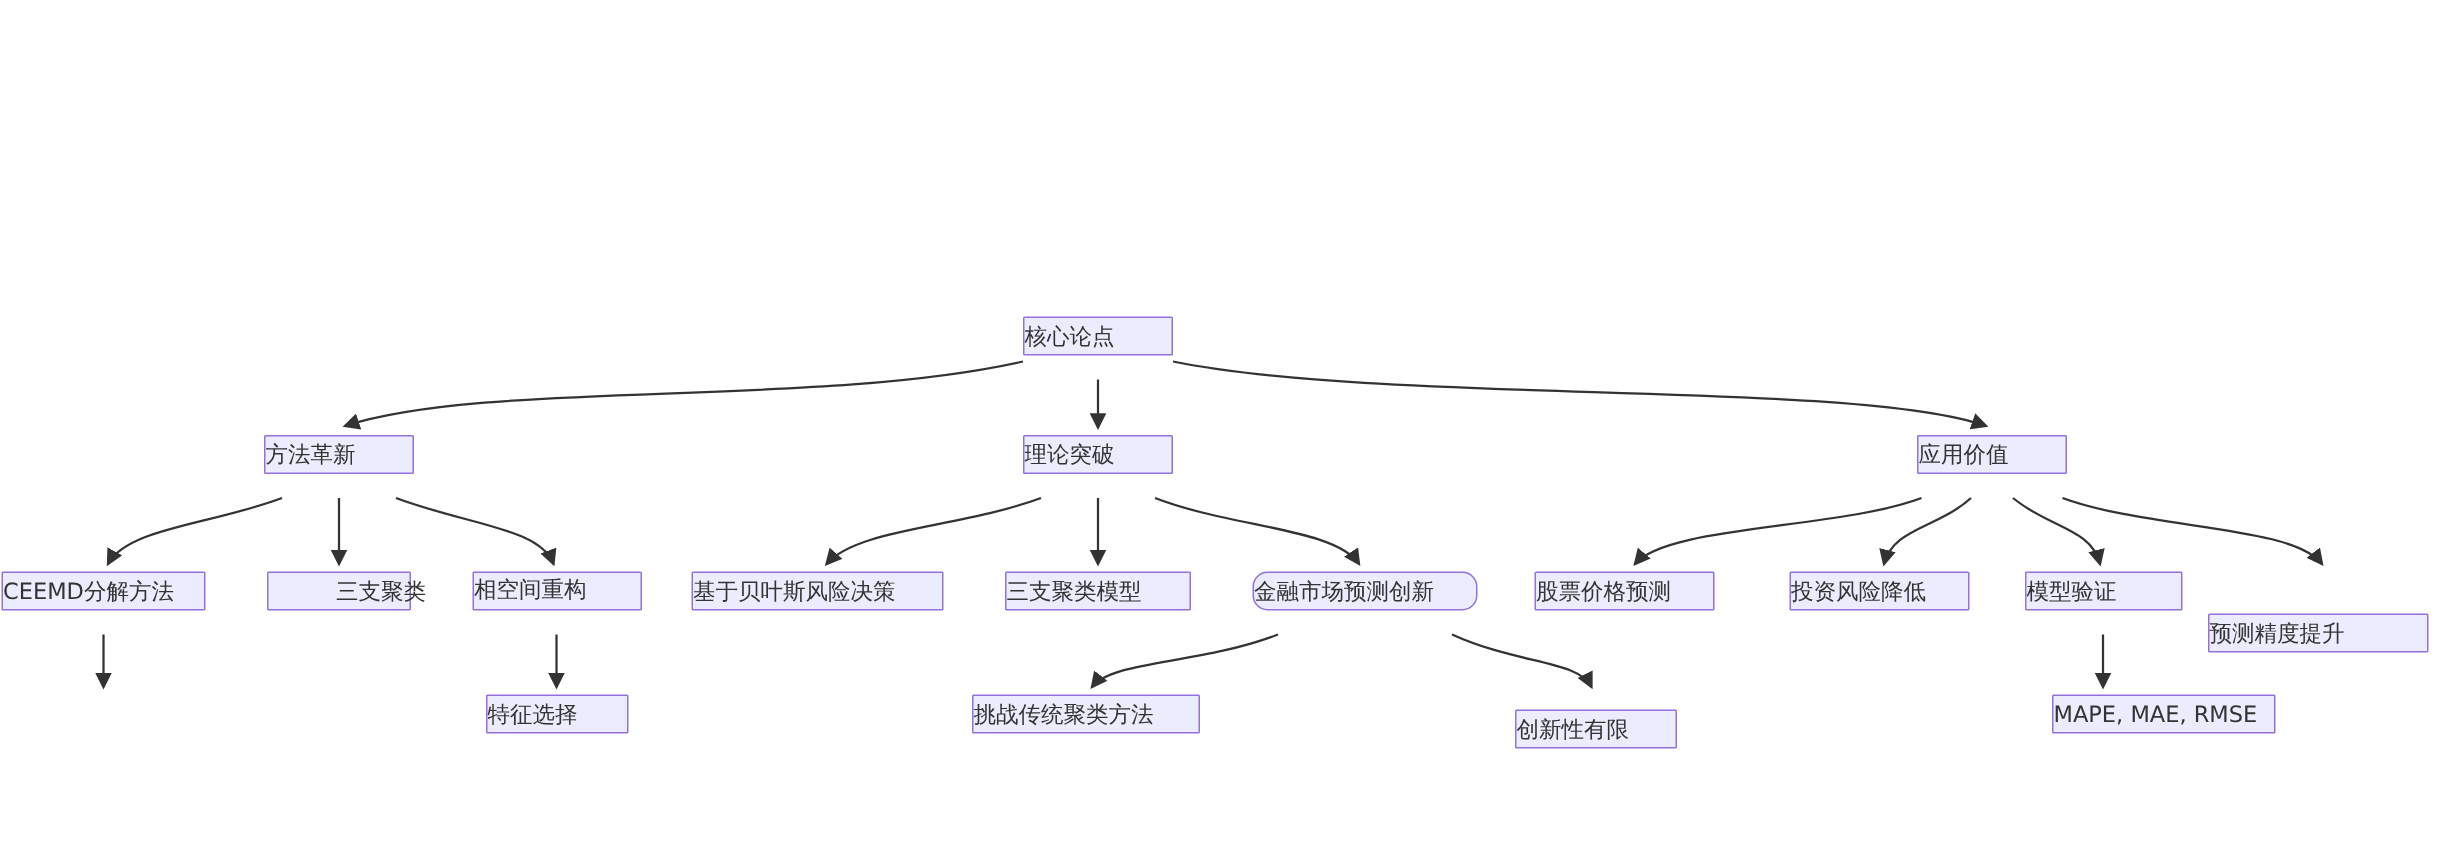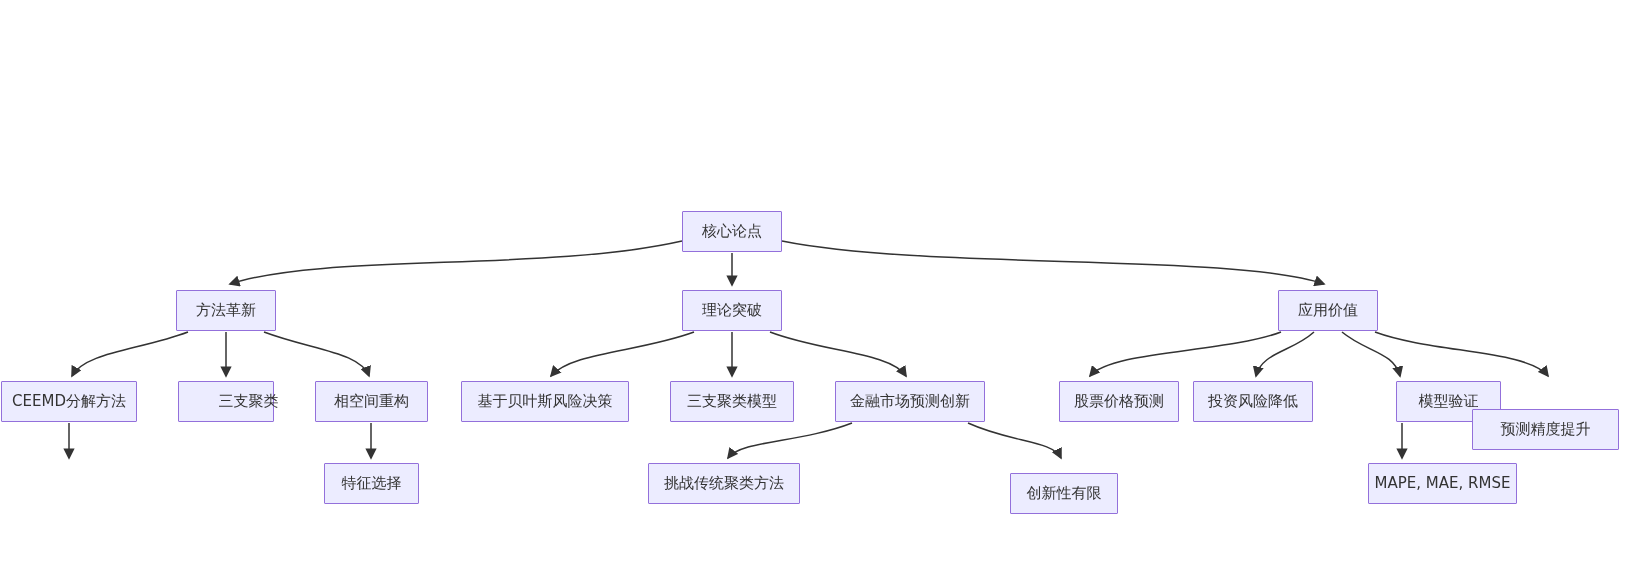--- a/index.html
+++ b/index.html
@@ -20,28 +20,28 @@
     left: 0;
     top: 0;
   }
   svg.edges path.edge {
     fill: none;
     stroke: #333333;
     stroke-width: 1.5px;
   }
   .node {
     position: absolute;
-    height: 41px;
+    height: 26px;
     background: #ECECFF;
     border: 1px solid #9370DB;
     border-radius: 1px;
     box-sizing: border-box;
     display: flex;
     align-items: center;
-    justify-content: center;
+    justify-content: flex-start;
   }
   .node-label {
     color: #333333;
     font-size: 15px;
     white-space: nowrap;
     line-height: 1;
   }
 </style>
 </head>
 <body>
@@ -91,41 +91,41 @@
   <div class="node" style="left:1278px; top:290px; width:100px;">
     <span class="node-label">应用价值</span>
   </div>
 
   <div class="node" style="left:1px; top:381px; width:136px;">
     <span class="node-label">CEEMD分解方法</span>
   </div>
   <div class="node" style="left:178px; top:381px; width:96px;padding-left:45px;">
     <span class="node-label">三支聚类</span>
   </div>
-  <div class="node" style="left:315px; top:381px; width:113px;">
+  <div class="node" style="left:315px; top:381px; width:113px;font-family:Liberation Mono, monospace;">
     <span class="node-label">相空间重构</span>
   </div>
 
   <div class="node" style="left:461px; top:381px; width:168px;">
     <span class="node-label">基于贝叶斯风险决策</span>
   </div>
   <div class="node" style="left:670px; top:381px; width:124px;">
     <span class="node-label">三支聚类模型</span>
   </div>
-  <div class="node" style="left:835px; top:381px; width:150px;">
+  <div class="node" style="left:835px; top:381px; width:150px;border-radius:10px;">
     <span class="node-label">金融市场预测创新</span>
   </div>
 
-  <div class="node" style="left:1023px; top:381px; width:120px;margin-left:36px;">
+  <div class="node" style="left:1023px; top:381px; width:120px;">
     <span class="node-label">股票价格预测</span>
   </div>
   <div class="node" style="left:1193px; top:381px; width:120px;">
     <span class="node-label">投资风险降低</span>
   </div>
-  <div class="node" style="left:1350px; top:381px; width:105px;margin-left:46px;">
+  <div class="node" style="left:1350px; top:381px; width:105px;">
     <span class="node-label">模型验证</span>
   </div>
   <div class="node" style="left:1472px; top:381px; width:147px;margin-top:28px;">
     <span class="node-label">预测精度提升</span>
   </div>
 
   <div class="node" style="left:648px; top:463px; width:152px;">
     <span class="node-label">挑战传统聚类方法</span>
   </div>
   <div class="node" style="left:324px; top:463px; width:95px;">

